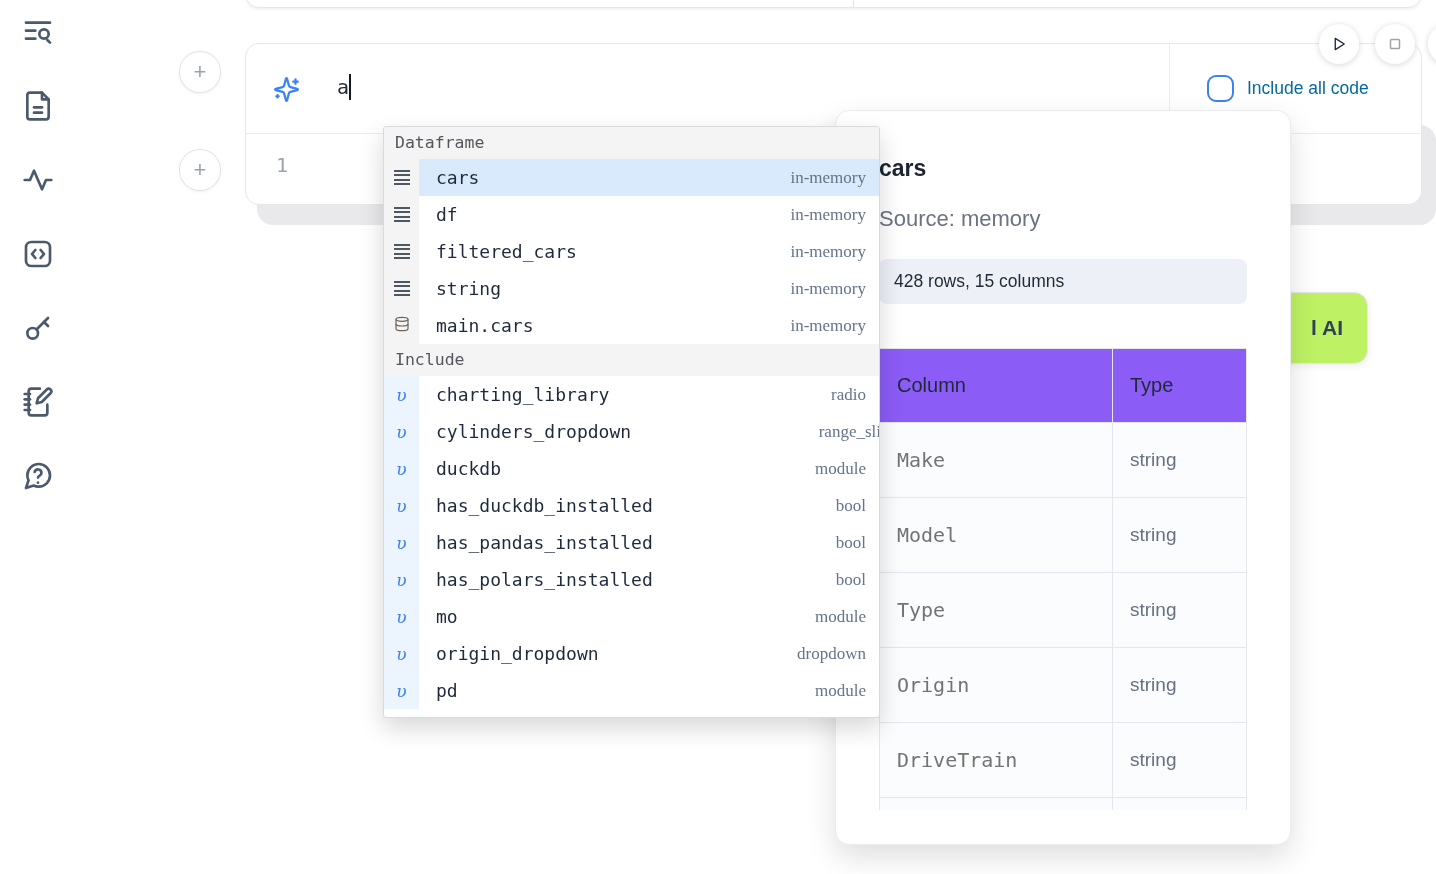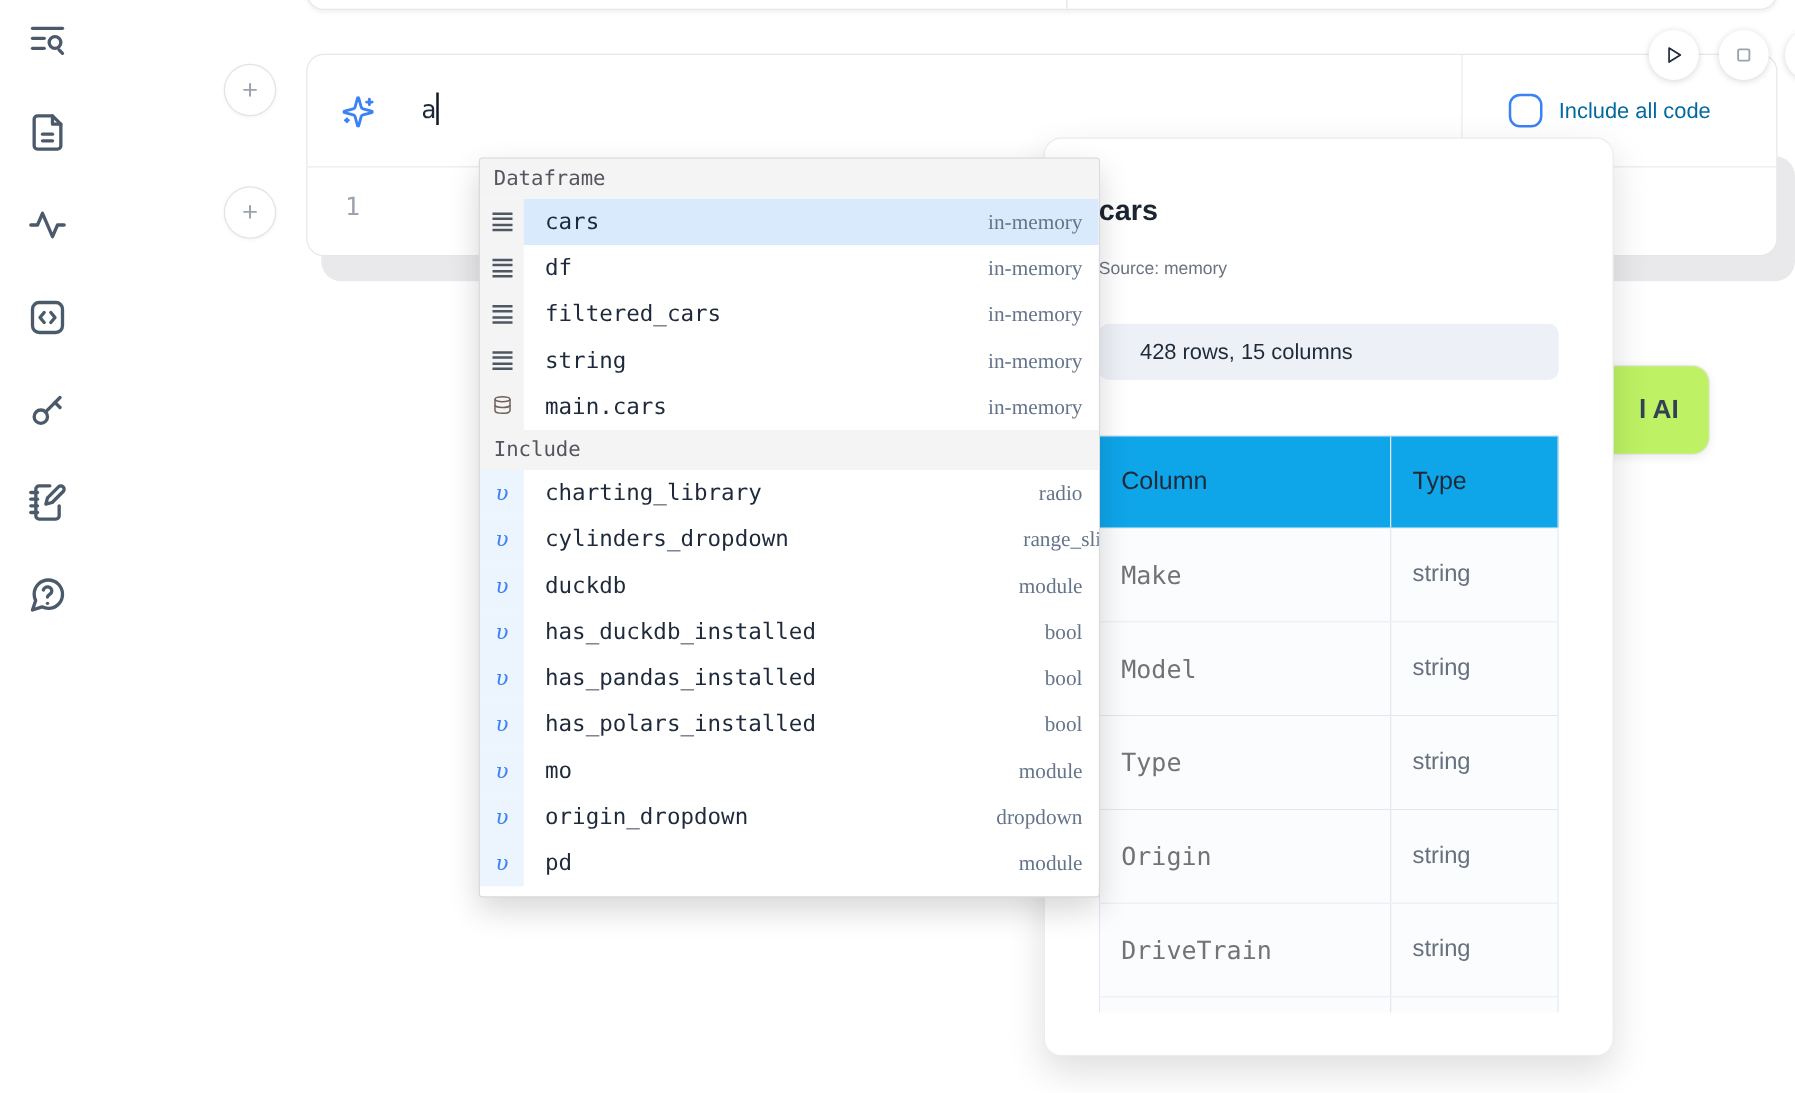--- a/index.html
+++ b/index.html
@@ -82,29 +82,29 @@
   .menu-icon { display:flex; flex-direction:column; gap:2.6px; }
   .menu-icon i { display:block; width:16px; height:1.8px; background:#4f5763; }
   .tbl-icon svg { width:16px; height:16px; stroke:#6e6259; fill:none; stroke-width:1.8; }
   .var-icon { font-family:"DejaVu Serif",serif; font-style:italic; color:#3b82f6; font-size:17px; }
 
   
   .preview { position:absolute; left:835px; top:110px; width:456px; height:735px; background:#fff;
              border:1px solid #ececf0; border-radius:14px; box-shadow:0 12px 30px rgba(0,0,0,.13);
              z-index:25; }
   .pv-title { position:absolute; left:43px; top:44px; font-size:23px; font-weight:bold; color:#1b2430; }
-  .pv-source { position:absolute; left:43px; top:95px; font-size:14px; color:#6b7280; }
+  .pv-source { position:absolute; left:43px; top:95px; font-size:22px; color:#6b7280; }
   .pv-pill { position:absolute; left:43px; top:148px; width:368px; height:45px; background:#edf1f7;
-             border-radius:8px; font-size:17.5px; color:#1f2937; line-height:45px; padding-left:33px; }
+             border-radius:8px; font-size:17.5px; color:#1f2937; line-height:45px; padding-left:15px; }
   .pv-table { position:absolute; left:43px; top:237px; width:368px; height:462px; overflow:hidden;
               border-top:1px solid #e4e8ee; }
   .pv-row { display:flex; border-bottom:1px solid #e4e8ee; }
   .pv-cell { border-left:1px solid #e4e8ee; }
   .pv-cell:last-child { border-right:1px solid #e4e8ee; }
-  .pv-row.head .pv-cell { height:73px; background:#0ea5e9; }
+  .pv-row.head .pv-cell { height:73px; background:#8b5cf6; }
   .pv-row.body .pv-cell { height:74px; background:#fbfcfd; }
   .pv-col-name { width:233px; display:flex; align-items:center; padding-left:17px; }
   .pv-col-type { width:135px; display:flex; align-items:center; padding-left:17px; }
   .pv-head-txt { font-size:20px; color:#1f2937; }
   .pv-name-txt { font-family:"DejaVu Sans Mono","Liberation Mono",monospace; font-size:20px; color:#737373; }
   .pv-type-txt { font-size:19px; color:#66707f; }
 </style>
 </head>
 <body>
 

